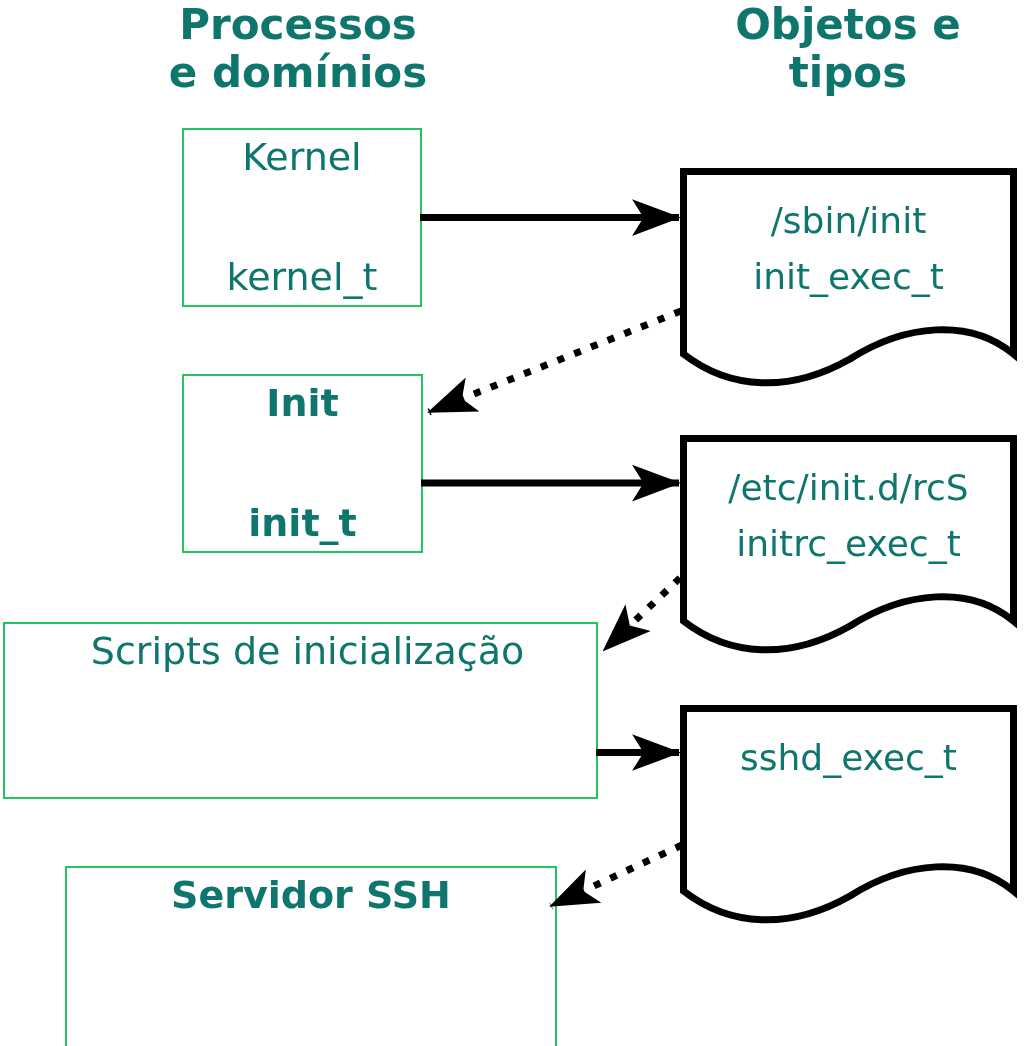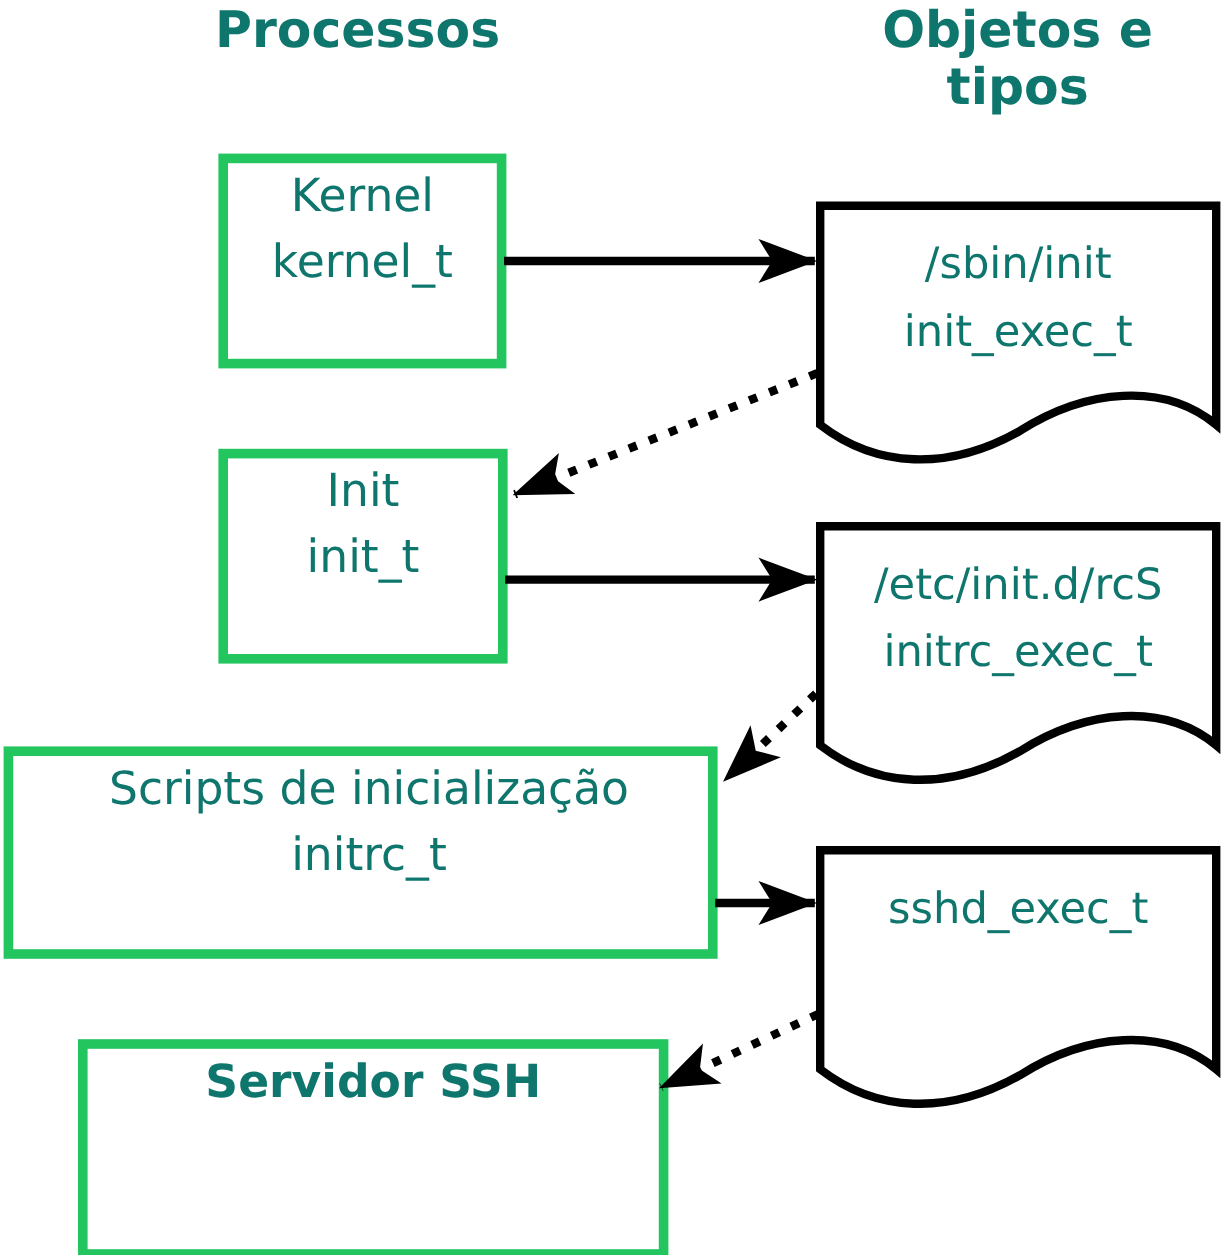--- a/index.html
+++ b/index.html
@@ -27,35 +27,35 @@
     line-height: 48px;
     white-space: nowrap;
   }
   #header-left  { left: 88px;  }
   #header-right { left: 638px; }
 
   
   .pbox {
     position: absolute;
     box-sizing: border-box;
-    border: 8px solid #22c55e;
+    border: 2px solid #22c55e;
     background: #ffffff;
     display: flex;
     flex-direction: column;
     align-items: center;
-    justify-content: flex-start;
+    justify-content: space-between;
     z-index: 1;
   }
   .pbox .line {
     font-size: 38px;
     line-height: 55px;
     white-space: nowrap;
   }
   #box-kernel  { left: 182px; top: 128px; width: 240px; height: 179px; }
-  #box-init    { left: 182px; top: 374px; width: 241px; height: 179px; }
+  #box-init    { left: 182px; top: 374px; width: 241px; height: 179px; font-weight: bold; }
   #box-scripts { left: 3px;   top: 622px; width: 595px; height: 177px; padding-left: 14px; }
   #box-sshd    { left: 65px;  top: 866px; width: 492px; height: 183px; font-weight: bold; }
 
   
   #edges {
     position: absolute;
     left: 0; top: 0;
     width: 1024px;
     height: 1046px;
     z-index: 2;
@@ -108,37 +108,37 @@
     z-index: 3;
   }
 </style>
 </head>
 <body>
 
 <div id="stage">
 
   <div class="col-header" id="header-left">
     <div>Processos</div>
+    <div>e domínios</div>
   </div>
   <div class="col-header" id="header-right">
     <div>Objetos e</div>
     <div>tipos</div>
   </div>
 
   <div class="pbox" id="box-kernel">
     <div class="line">Kernel</div>
     <div class="line">kernel_t</div>
   </div>
   <div class="pbox" id="box-init">
     <div class="line">Init</div>
     <div class="line">init_t</div>
   </div>
   <div class="pbox" id="box-scripts">
     <div class="line">Scripts de inicialização</div>
-    <div class="line">initrc_t</div>
   </div>
   <div class="pbox" id="box-sshd">
     <div class="line">Servidor SSH</div>
   </div>
 
   <svg id="edges" viewBox="0 0 1024 1046" xmlns="http://www.w3.org/2000/svg">
     <defs>
       <marker id="ah" viewBox="0 0 12 9" refX="11.5" refY="4.5" markerWidth="7" markerHeight="6" orient="auto" markerUnits="strokeWidth">
         <path d="M0,0 L12,4.5 L0,9 L2.8,4.5 Z" fill="#000000"></path>
       </marker>

